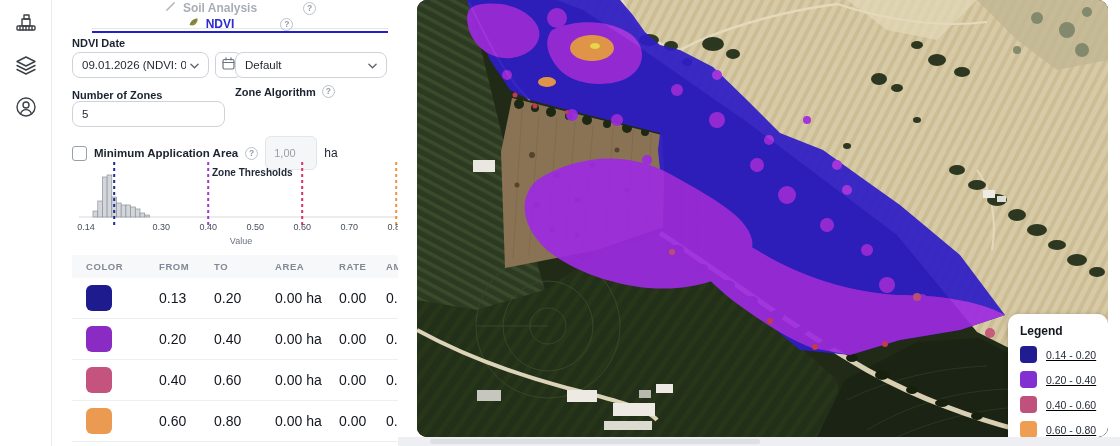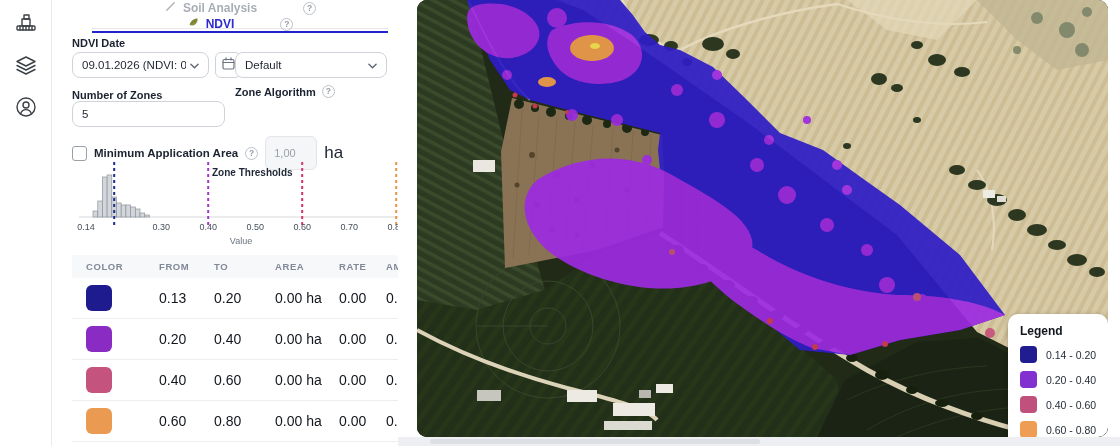--- a/index.html
+++ b/index.html
@@ -35,21 +35,21 @@
   .icon-btn { position:absolute; width:26px; height:26px; border:1px solid #cfd3d9; border-radius:6px;
     background:#fff; display:flex; align-items:center; justify-content:center; cursor:pointer; }
   input.txt { position:absolute; border:1px solid #cfd3d9; border-radius:8px; font-size:11.5px;
     color:#1f2430; padding:0 9px; font-family:"Liberation Sans",sans-serif; outline:none; }
 
   .minarea { position:absolute; left:19px; top:136px; display:flex; align-items:center; gap:7px; }
   .cbx { width:15px; height:15px; border:1.5px solid #98a0aa; border-radius:3px; background:#fff; flex:none; cursor:pointer; }
   .minarea .lbl { font-size:11.5px; font-weight:700; color:#1b2330; }
   .mini-input { width:52px; height:22px; background:#f5f6f8; border:1px solid #e3e5e8; border-radius:6px;
     color:#9aa0a8; font-size:11px; padding:16px 8px; font-family:"Liberation Sans",sans-serif; }
-  .unit { font-size:17px; color:#1b2330; }
+  .unit { font-size:12px; color:#1b2330; }
 
   
   .hist { position:absolute; left:16px; top:160px; }
   .hist-bar { fill:#d3d7db; stroke:#8d939a; stroke-width:0.7; }
   .hist-tick { font-size:9px; fill:#474f5a; text-anchor:middle; font-family:"Liberation Sans",sans-serif; }
   .hist-title { font-size:10px; font-weight:700; fill:#1f2736; font-family:"Liberation Sans",sans-serif; }
   .hist-xlabel { font-size:9px; fill:#6a7280; text-anchor:middle; font-family:"Liberation Sans",sans-serif; }
 
   
   .ztable { position:absolute; left:19px; top:255px; width:326px; overflow:hidden; }
@@ -62,21 +62,21 @@
 
   
   .map-wrap { position:absolute; left:417px; top:0; width:691px; height:437px; border-radius:10px;
     overflow:hidden; background:#202a17; }
   .bottom-strip { position:absolute; left:398px; top:437px; width:722px; height:9px; background:#edeff2; }
   .hscroll-thumb { position:absolute; left:430px; top:439px; width:330px; height:5px; border-radius:3px; background:#dcdfe3; }
 
   .legend { position:absolute; left:591px; top:314px; width:100px; background:#fff; border-radius:10px;
     box-shadow:0 1px 5px rgba(0,0,0,.25); padding:10px 12px 12px 12px; }
   .legend-title { font-size:12px; font-weight:700; color:#12161d; margin-bottom:4px; }
-  .legend-item { display:flex; align-items:center; gap:9px; margin-top:8px; }
+  .legend-item { display:flex; align-items:center; gap:9px; margin-top:8px;text-decoration:underline; }
   .legend-swatch { width:17px; height:17px; border-radius:4px; flex:none; }
   .legend-label { font-size:10.5px; color:#1f2733; white-space:nowrap; }
 </style>
 </head>
 <body>
 
 <div class="stage">
 
   <div class="rail">
     <div class="rail-btn">

